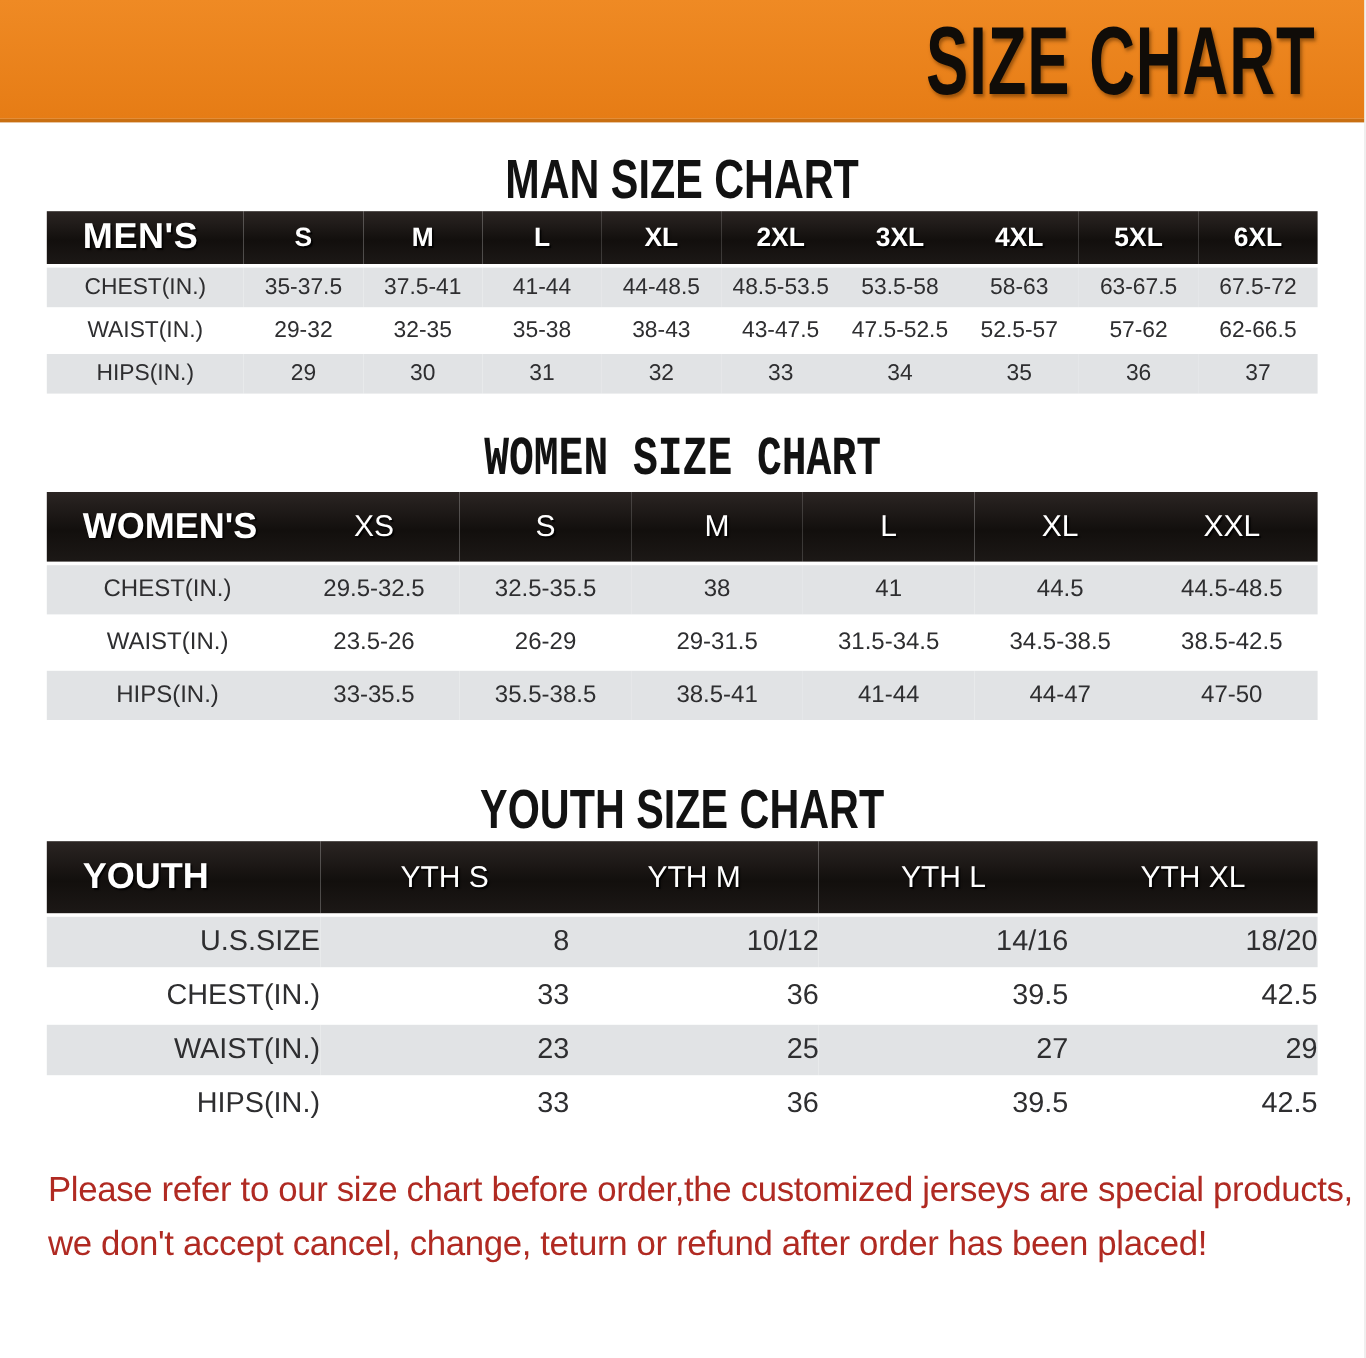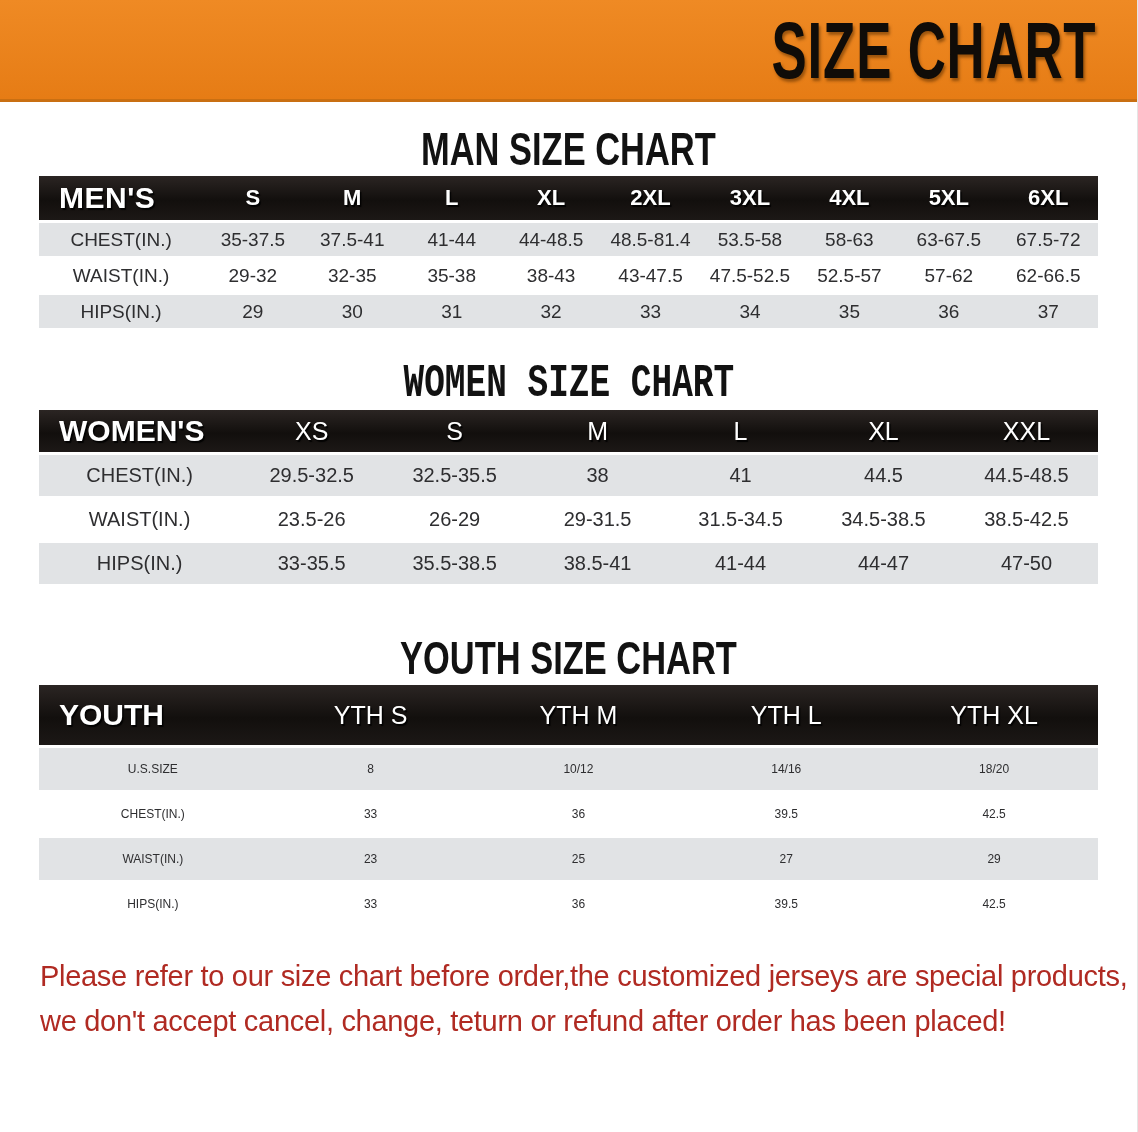--- a/index.html
+++ b/index.html
@@ -61,37 +61,37 @@
   .tbl-youth { margin-top: 22px; }
 
   .size-table thead th {
     background: linear-gradient(#2b2523, #120f0d 55%, #1c1816);
     color: #ffffff;
     font-weight: bold;
     text-align: center;
     vertical-align: middle;
     text-shadow: 1.5px 1.5px 1px rgba(0,0,0,0.9);
   }
-  .size-table thead th.label-th { text-align: left; padding-left: 20px; }
+  .size-table thead th.label-th { text-align: left; padding-left: 30px; }
 
   .tbl-men   thead th { height: 44px; font-size: 22px; }
   .tbl-men   thead th.label-th { font-size: 30px; letter-spacing: 0.5px; }
-  .tbl-women thead th { height: 42px; font-size: 25px; font-weight: normal; }
+  .tbl-women thead th { height: 58px; font-size: 25px; font-weight: normal; }
   .tbl-women thead th.label-th { font-size: 30px; font-weight: bold; }
   .tbl-youth thead th { height: 60px; font-size: 25px; font-weight: normal; }
   .tbl-youth thead th.label-th { font-size: 30px; font-weight: bold; }
 
   .size-table tbody td {
     text-align: center;
     vertical-align: middle;
     color: #2e2e30;
   }
   .tbl-men   tbody td { height: 33px; font-size: 19px; }
   .tbl-women tbody td { height: 41px; font-size: 20px; }
-  .tbl-youth tbody td { height: 42px; font-size: 12px; }
+  .tbl-youth tbody td { height: 42px; font-size: 24px; text-align: right; }
 
   .size-table tbody tr:nth-child(odd)  td { background: #e1e3e5; }
   .size-table tbody tr:nth-child(even) td { background: #ffffff; }
 
   .tbl-men   col.col-label { width: 15.5%; }
   .tbl-women col.col-label { width: 19%; }
   .tbl-youth col.col-label { width: 21.5%; }
 
   
   .disclaimer {
@@ -141,21 +141,21 @@
           <th>6XL</th>
         </tr>
       </thead>
       <tbody>
         <tr>
           <td class="row-label">CHEST(IN.)</td>
           <td>35-37.5</td>
           <td>37.5-41</td>
           <td>41-44</td>
           <td>44-48.5</td>
-          <td>48.5-81.4</td>
+          <td>48.5-53.5</td>
           <td>53.5-58</td>
           <td>58-63</td>
           <td>63-67.5</td>
           <td>67.5-72</td>
         </tr>
         <tr>
           <td class="row-label">WAIST(IN.)</td>
           <td>29-32</td>
           <td>32-35</td>
           <td>35-38</td>

